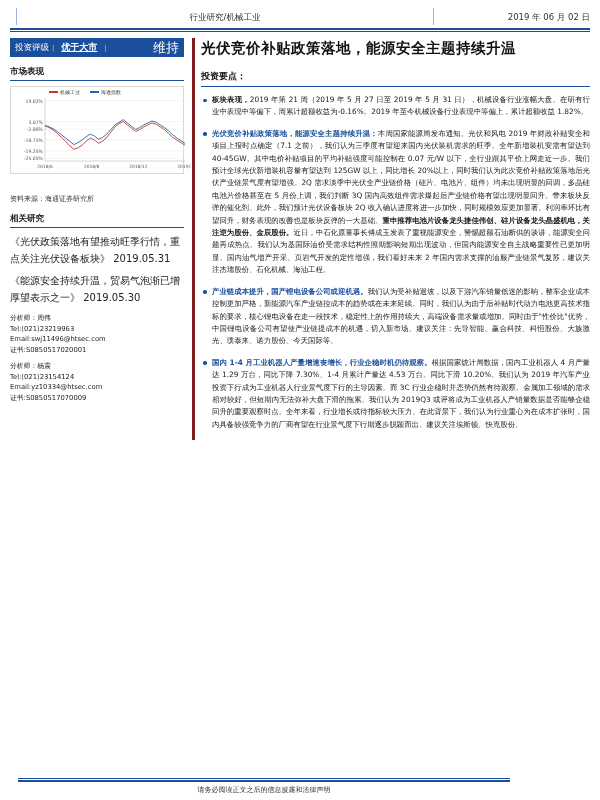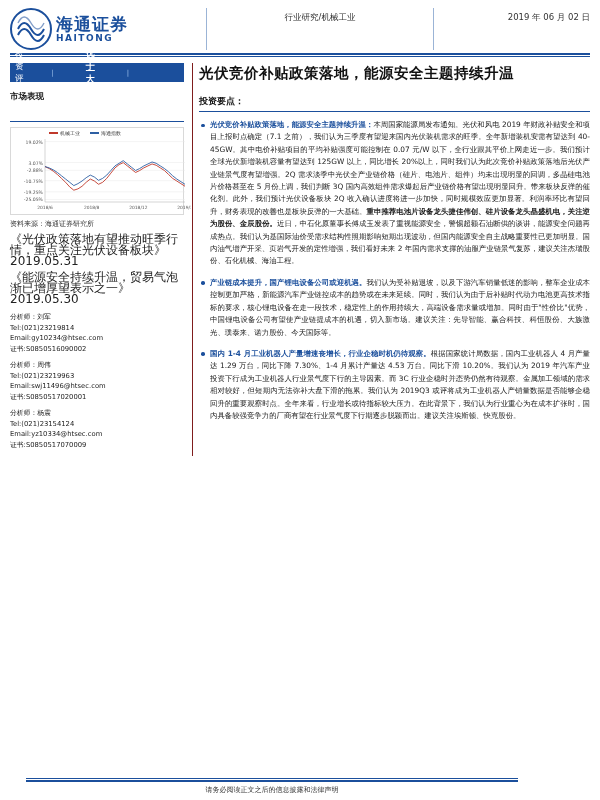--- a/index.html
+++ b/index.html
@@ -28,82 +28,68 @@
   .hdr-right .l2{font-size:8.5px;color:#333;line-height:15px;}
   .hdr-rule{height:2px;background:#1b4f9c;margin:3px 10px 0 10px;}
   .hdr-rule2{height:1px;background:#1b4f9c;margin:1px 10px 0 10px;}
 
   
   .vsep{width:1px;background:#9bb4d6;align-self:stretch;margin:0 6px;}
 
   
   .body{display:flex;padding:6px 10px 0 10px;}
   .col-left{width:182px;flex:0 0 182px;padding-right:8px;box-sizing:border-box;}
-  .col-right{flex:1;padding-left:6px;border-left:1px solid #7f1d1d;box-sizing:border-box;}
+  .col-right{flex:1;padding-left:6px;border-left:3px solid #7f1d1d;box-sizing:border-box;}
 
   
-  .rating{display:flex;align-items:center;background:#1b4f9c;color:#fff;height:19px;padding:0 5px;box-sizing:border-box;gap:25px;}
+  .rating{display:flex;align-items:center;background:#1b4f9c;color:#fff;height:19px;padding:0 5px;box-sizing:border-box;}
   .rating .lbl{font-size:8.5px;}
   .rating .val{font-size:9px;font-weight:bold;margin:0 4px;text-decoration:underline;}
   .rating .sep{color:#9cc0ea;margin:0 3px;}
   .rating .keep{font-size:13px;margin-left:auto;padding-left:36px;}
 
-  .sec-title{margin-top:9px;font-size:8.5px;font-weight:bold;color:#1a1a1a;border-bottom:1px solid #1b4f9c;padding-bottom:18px;}
+  .sec-title{margin-top:9px;font-size:8.5px;font-weight:bold;color:#1a1a1a;border-bottom:1px solid #1b4f9c;padding-bottom:2px;}
 
   
   .chart-box{margin-top:5px;border:1px solid #d9d9d9;background:#fff;height:88px;position:relative;box-sizing:border-box;}
   .chart-legend{position:absolute;top:2px;left:38px;display:flex;gap:10px;font-size:5px;color:#444;align-items:center;z-index:3;}
   .chart-legend .item{display:flex;align-items:center;gap:2px;}
   .sw{width:9px;height:2px;display:inline-block;}
   .chart-svg{position:absolute;left:0;top:0;}
 
-  .src-note{margin-top:4px;font-size:7px;color:#333;}
+  .src-note{margin-top:20px;font-size:7px;color:#333;}
 
-  .rel-list{margin-top:5px;font-size:12px;line-height:11px;color:#222;}
+  .rel-list{margin-top:5px;font-size:10px;line-height:17px;color:#222;}
   .rel-list div{margin-bottom:5px;}
 
   .analyst{margin-top:7px;font-size:6.8px;line-height:10.5px;color:#222;}
   .analyst .blk{margin-bottom:6px;}
   .analyst .nm{}
 
   
   .pt-title{font-family:"DejaVu Serif","Liberation Serif",serif;font-size:14.5px;font-weight:bold;color:#111;line-height:20px;letter-spacing:.5px;}
   .key-title{margin-top:12px;font-size:9px;font-weight:bold;color:#111;border-bottom:1px solid #1b4f9c;padding-bottom:3px;}
   ul.bullets{list-style:none;margin:7px 0 0 0;padding:0;}
   ul.bullets>li{position:relative;padding-left:11px;margin-bottom:9px;font-size:7.4px;line-height:12.4px;text-align:justify;color:#1a1a1a;}
   ul.bullets>li:before{content:"";position:absolute;left:2px;top:4.5px;width:3.5px;height:3.5px;border-radius:50%;background:#1b4f9c;}
   .hl{color:#1b4f9c;font-weight:bold;}
   .bold{font-weight:bold;}
 
   
-  .footer{position:absolute;bottom:0;left:16px;width:512px;}
+  .footer{position:absolute;bottom:0;left:8px;width:512px;}
   .footer-rule{height:1px;background:#1b4f9c;margin:0 10px;}
   .footer-rule2{height:2px;background:#1b4f9c;margin:1.5px 10px 0 10px;}
   .footer-txt{text-align:center;font-size:7px;color:#333;padding:3px 0 5px 0;}
 </style>
 </head>
 <body>
 
 <div class="page">
 
   <div class="header">
-    <div class="logo-wrap">
-      <div class="logo-mark">
-        <svg width="42" height="42" viewBox="0 0 42 42">
-          <circle cx="21" cy="21" r="20" fill="none" stroke="#1b4f9c" stroke-width="2"></circle>
-          <path d="M8 21 Q14 9 21 21 T34 21" fill="none" stroke="#1b4f9c" stroke-width="2"></path>
-          <path d="M8 27 Q14 15 21 27 T34 27" fill="none" stroke="#1b4f9c" stroke-width="2"></path>
-          <path d="M8 15 Q14 3 21 15 T34 15" fill="none" stroke="#1b4f9c" stroke-width="1.4" opacity=".55"></path>
-        </svg>
-      </div>
-      <div class="logo-text">
-        <div class="logo-cn">海通证券</div>
-        <div class="logo-en">HAITONG</div>
-      </div>
-    </div>
     <div class="vsep"></div>
     <div class="hdr-mid">
       <div class="l1">行业研究/机械工业</div>
     </div>
     <div class="vsep"></div>
     <div class="hdr-right">
       <div class="l2">2019 年 06 月 02 日</div>
     </div>
   </div>
   <div class="hdr-rule"></div>
@@ -153,32 +139,27 @@
             <text x="80.66666666666666" y="81" text-anchor="middle" font-size="4.4" fill="#555">2018/8</text>
             <text x="127.33333333333333" y="81" text-anchor="middle" font-size="4.4" fill="#555">2018/12</text>
             <text x="174" y="81" text-anchor="middle" font-size="4.4" fill="#555">2019/3</text>
             <polyline points="34.00,38.59 38.12,40.53 42.24,43.16 46.35,46.44 50.47,50.38 54.59,54.31 58.71,58.91 62.82,62.19 66.94,60.88 71.06,58.25 75.18,54.31 79.29,51.03 83.41,53.00 87.53,56.28 91.65,54.31 95.76,50.38 99.88,45.13 104.00,39.88 108.12,36.59 112.24,34.63 116.35,37.91 120.47,41.19 124.59,44.47 128.71,42.50 132.82,39.88 136.94,37.91 141.06,35.94 145.18,37.25 149.29,39.88 153.41,42.50 157.53,46.44 161.65,50.38 165.76,53.00 169.88,55.63 174.00,58.25" fill="none" stroke="#c0392b" stroke-width="0.9"></polyline>
             <polyline points="34.00,38.56 38.12,39.88 42.24,41.84 46.35,44.47 50.47,47.75 54.59,51.03 58.71,54.31 62.82,57.59 66.94,55.63 71.06,53.00 75.18,49.72 79.29,47.09 83.41,49.06 87.53,52.34 91.65,50.38 95.76,47.09 99.88,42.50 104.00,37.91 108.12,35.28 112.24,32.66 116.35,35.94 120.47,39.22 124.59,42.50 128.71,40.53 132.82,37.91 136.94,35.94 141.06,33.97 145.18,35.28 149.29,37.91 153.41,40.53 157.53,43.81 161.65,47.75 165.76,51.03 169.88,53.66 174.00,56.28" fill="none" stroke="#2e5fa3" stroke-width="0.9"></polyline>
           </svg>
       </div>
 
       <div class="src-note">资料来源：海通证券研究所</div>
 
+      <div class="sec-title">相关研究</div>
       <div class="rel-list">
         <div>《光伏政策落地有望推动旺季行情，重点关注光伏设备板块》 2019.05.31</div>
         <div>《能源安全持续升温，贸易气泡渐已增厚望表示之一》 2019.05.30</div>
       </div>
 
       <div class="analyst">
-        <div class="blk">
-          <div class="nm">分析师：刘军</div>
-          <div>Tel:(021)23219814</div>
-          <div>Email:gy10234@htsec.com</div>
-          <div>证书:S0850516090002</div>
-        </div>
         <div class="blk">
           <div class="nm">分析师：周伟</div>
           <div>Tel:(021)23219963</div>
           <div>Email:swj11496@htsec.com</div>
           <div>证书:S0850517020001</div>
         </div>
         <div class="blk">
           <div class="nm">分析师：杨震</div>
           <div>Tel:(021)23154124</div>
           <div>Email:yz10334@htsec.com</div>
@@ -186,20 +167,23 @@
         </div>
       </div>
     </div>
 
     <div class="col-right">
       <div class="pt-title">光伏竞价补贴政策落地，能源安全主题持续升温</div>
       <div class="key-title">投资要点：</div>
 
       <ul class="bullets">
         <li>
+          <span class="bold">板块表现，</span><span>2019 年第 21 周（2019 年 5 月 27 日至 2019 年 5 月 31 日），机械设备行业涨幅大盘。在研有行业中表现中等偏下，周累计超额收益为-0.16%。2019 年至今机械设备行业表现中等偏上，累计超额收益 1.82%。</span>
+        </li>
+        <li>
           <span class="hl">光伏竞价补贴政策落地，能源安全主题持续升温：</span><span>本周国家能源局发布通知。光伏和风电 2019 年财政补贴安全和项目上报时点确定（7.1 之前），我们认为三季度有望迎来国内光伏装机需求的旺季。全年新增装机安需有望达到 40-45GW。其中电价补贴项目的平均补贴强度可能控制在 0.07 元/W 以下，全行业跟其平价上网走近一步。我们预计全球光伏新增装机容量有望达到 125GW 以上，同比增长 20%以上，同时我们认为此次竞价补贴政策落地后光伏产业链景气度有望增强。2Q 需求淡季中光伏全产业链价格（硅片、电池片、组件）均未出现明显的回调，多晶硅电池片价格甚至在 5 月份上调，我们判断 3Q 国内高效组件需求爆起后产业链价格有望出现明显回升。带来板块反弹的催化剂。此外，我们预计光伏设备板块 2Q 收入确认进度将进一步加快，同时规模效应更加显著。利润率环比有望回升，财务表现的改善也是板块反弹的一大基础。</span><span class="bold">重申推荐电池片设备龙头捷佳伟创、硅片设备龙头晶盛机电，关注逆为股份、金辰股份。</span><span>近日，中石化原董事长傅成玉发表了重视能源安全，警惕超额石油断供的谈讲，能源安全问题再成热点。我们认为基国际油价受需求结构性照期影响短期出现波动，但国内能源安全自主战略重要性已更加明显。国内油气增产开采、页岩气开发的定性增强，我们看好未来 2 年国内需求支撑的油服产业链景气复苏，建议关注杰瑞股份、石化机械、海油工程。</span>
         </li>
         <li>
           <span class="hl">产业链成本提升，国产锂电设备公司或迎机遇。</span><span>我们认为受补贴退坡，以及下游汽车销量低迷的影响，整车企业成本控制更加严格，新能源汽车产业链控成本的趋势或在未来延续。同时，我们认为由于后补贴时代动力电池更高技术指标的要求，核心锂电设备在走一段技术，稳定性上的作用持续大，高端设备需求量或增加。同时由于"性价比"优势，中国锂电设备公司有望使产业链提成本的机遇，切入新市场。建议关注：先导智能、赢合科技、科恒股份、大族激光、璞泰来、诺力股份、今天国际等。</span>
         </li>
         <li>
           <span class="hl">国内 1-4 月工业机器人产量增速丧增长，行业企稳时机仍待观察。</span><span>根据国家统计局数据，国内工业机器人 4 月产量达 1.29 万台，同比下降 7.30%、1-4 月累计产量达 4.53 万台。同比下滑 10.20%。我们认为 2019 年汽车产业投资下行成为工业机器人行业景气度下行的主导因素。而 3C 行业企稳时并态势仍然有待观察。金属加工领域的需求相对较好，但短期内无法弥补大盘下滑的拖累。我们认为 2019Q3 或评将成为工业机器人产销量数据是否能够企稳回升的重要观察时点。全年来看，行业增长或待指标较大压力。在此背景下，我们认为行业重心为在成本扩张时，国内具备较强竞争力的厂商有望在行业景气度下行期逐步脱颖而出。建议关注埃斯顿、快克股份。</span>
         </li>
       </ul>
     </div>

